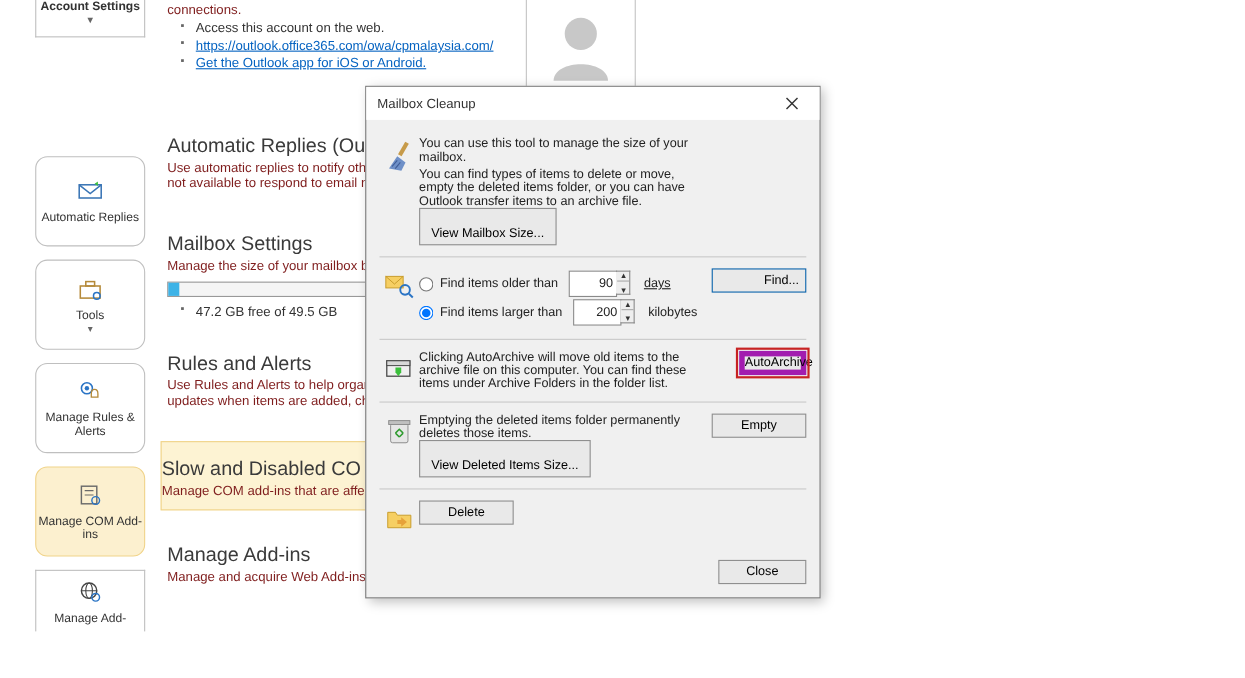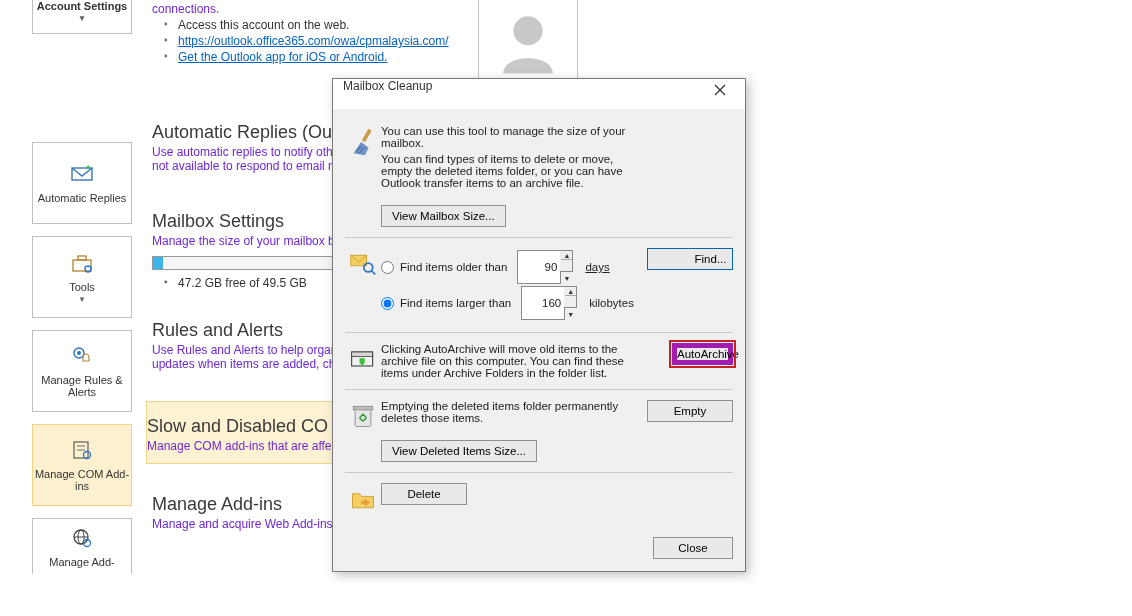--- a/index.html
+++ b/index.html
@@ -33,35 +33,35 @@
     height: 78px;
     display: flex;
     flex-direction: column;
     align-items: center;
     justify-content: center;
     text-align: center;
     font-size: 11px;
     color: #333;
     position: relative;
   }
-  .tile.tall { height: 82px; }
+  .tile.tall { height: 82px; border-radius: 11px; }
   .tile .ticon { width: 24px; height: 24px; margin-bottom: 6px; }
   .tile.truncated-top { border-top: none; height: 34px; justify-content: flex-start; padding-top: 0; font-weight: bold; }
   .tile .chev { font-size: 9px; color: #666; margin-top: 1px; }
 
   .main-col {
     margin-left: 18px;
     width: 440px;
     display: flex;
     flex-direction: column;
     gap: 6px;
     padding-top: 0;
   }
   .section-title { font-size: 18px; color: #3a3a3a; margin-top: 4px; }
-  .text-line { font-size: 12px; color: #6d28d9; margin-top: 2px; }
+  .text-line { font-size: 12px; color: #7f1d1d; margin-top: 2px; }
   .bulleted { list-style: none; padding: 0; margin: 2px 0 10px 12px; }
   .bulleted li { position: relative; padding-left: 14px; margin: 2px 0; }
   .bulleted li::before { content: "▪"; position: absolute; left: 0; top: 0; color: #666; font-size: 10px; }
   .bulleted a { color: #0563c1; text-decoration: underline; }
 
   .row-selected { background: #fdf3d3; border: 1px solid #f0d389; padding: 6px 6px 6px 0; margin-left: -6px; }
 
   .block { margin-bottom: 6px; }
 
   .storage-bar { width: 260px; height: 14px; border: 1px solid #999; background: #f5f5f5; margin-top: 8px; position: relative; }
@@ -86,20 +86,21 @@
     position: absolute;
     left: 332px;
     top: 78px;
     width: 414px;
     background: #f0f0f0;
     border: 1px solid #7a7a7a;
     box-shadow: 3px 3px 10px rgba(0,0,0,0.25);
   }
   .dlg-title {
     display: flex;
+    align-items: center;
     justify-content: space-between;
     height: 30px;
     padding: 0 8px 0 10px;
     background: #fff;
     font-size: 12px;
   }
   .dlg-close {
     width: 34px; height: 22px;
     display: flex; align-items: center; justify-content: center;
     font-size: 14px;
@@ -122,28 +123,28 @@
     cursor: pointer;
     padding: 0;
   }
   .winbtn.accent { border: 1px solid #0a64ad; padding-left: 41px; }
   .winbtn.highlight { outline: 2px solid #c72222; outline-offset: 1px; border: 5px solid #a21caf; margin-left: 25px; }
   .smallbtn {
     height: 22px;
     border: 1px solid #8f8f8f;
     background: #e9e9e9;
     font-size: 11.5px;
-    padding: 4px 10px;
-    margin-top: 16px;
+    padding: 16px 10px;
+    margin-top: 0;
     display: inline-block;
   }
   .radio-row { display: flex; align-items: center; gap: 6px; margin: 2px 0; }
   .radio-row input[type="radio"] { margin: 0; }
   .spin {
-    width: 44px; height: 34px;
+    width: 44px; height: 24px;
     border: 1px solid #8a8a8a;
     background: #fff;
     text-align: right;
     padding: 0 3px;
     font-size: 11.5px;
     display: inline-flex;
     align-items: center;
     justify-content: flex-end;
     position: relative;
     margin: 0 4px;
@@ -334,21 +335,21 @@
             <span>90</span>
             <span class="spin-up">▲</span>
             <span class="spin-dn">▼</span>
           </span>
           <span style="margin-left:14px;text-decoration:underline;">days</span>
         </div>
         <div class="radio-row">
           <input type="radio" name="findmode" checked="" style="">
           <span>Find items larger than</span>
           <span class="spin">
-            <span>160</span>
+            <span>200</span>
             <span class="spin-up">▲</span>
             <span class="spin-dn">▼</span>
           </span>
           <span style="margin-left:14px;">kilobytes</span>
         </div>
       </div>
       <div class="dlg-right">
         <button class="winbtn accent">Find...</button>
       </div>
     </div>

